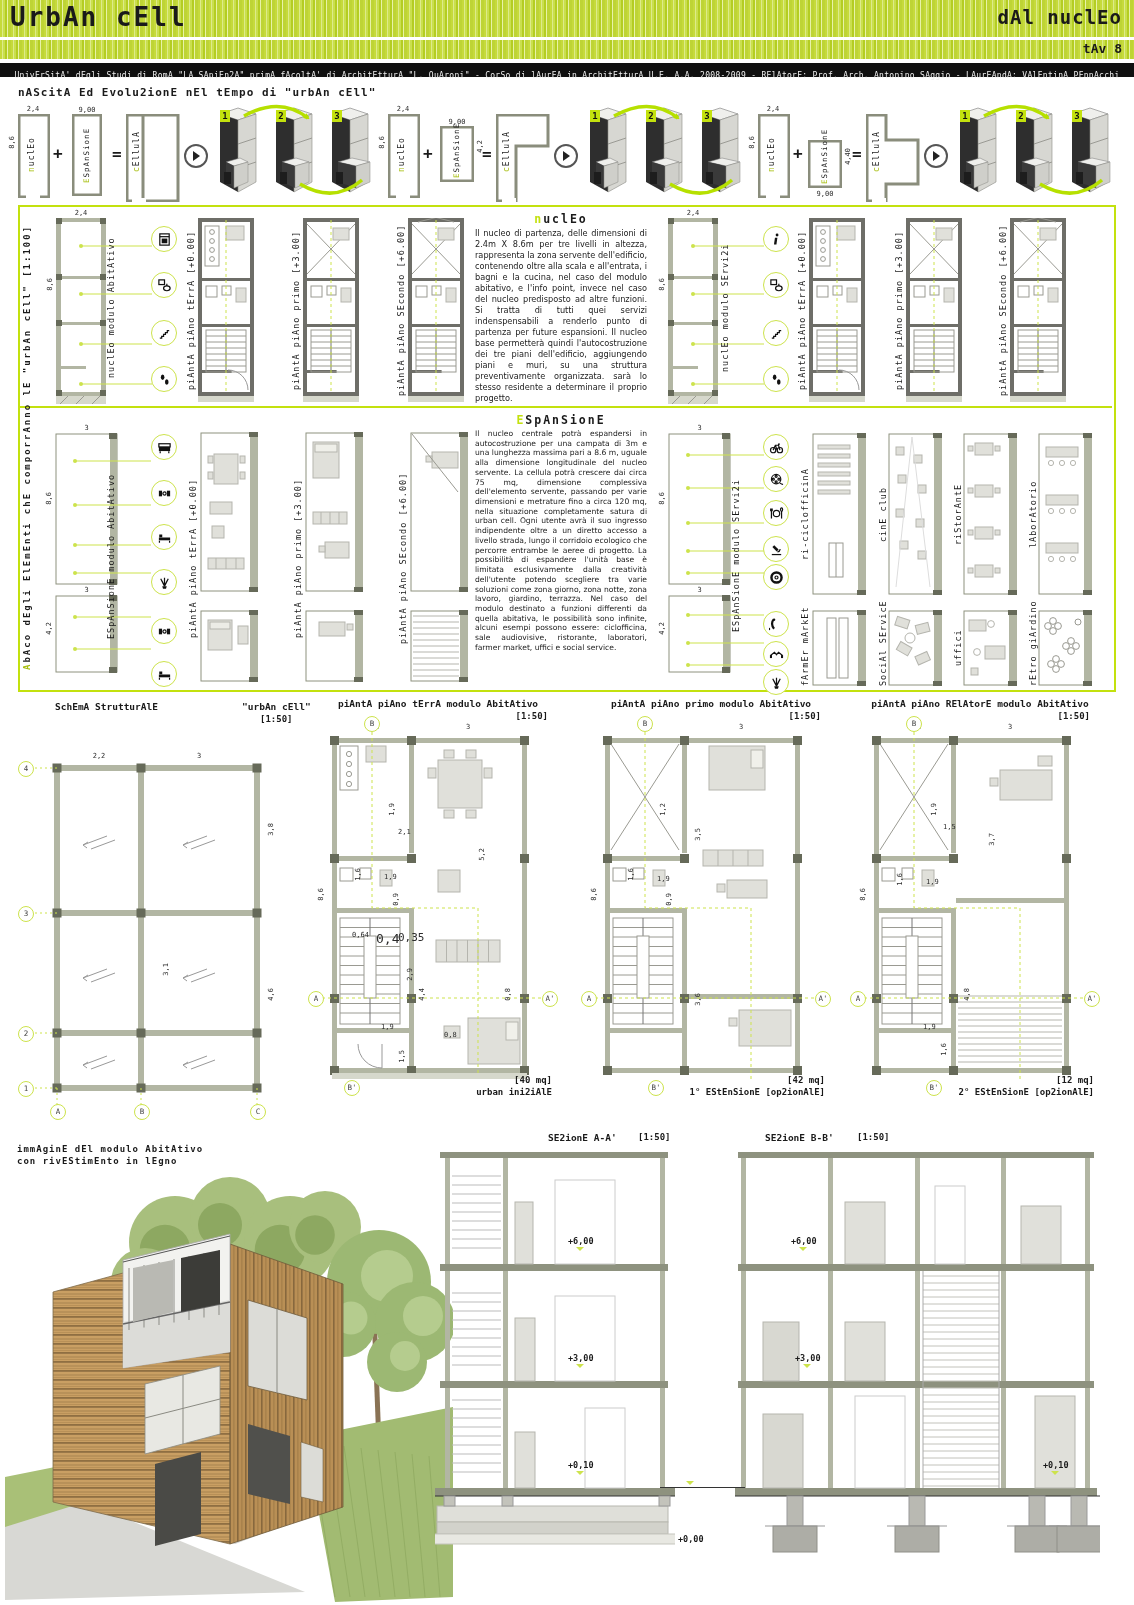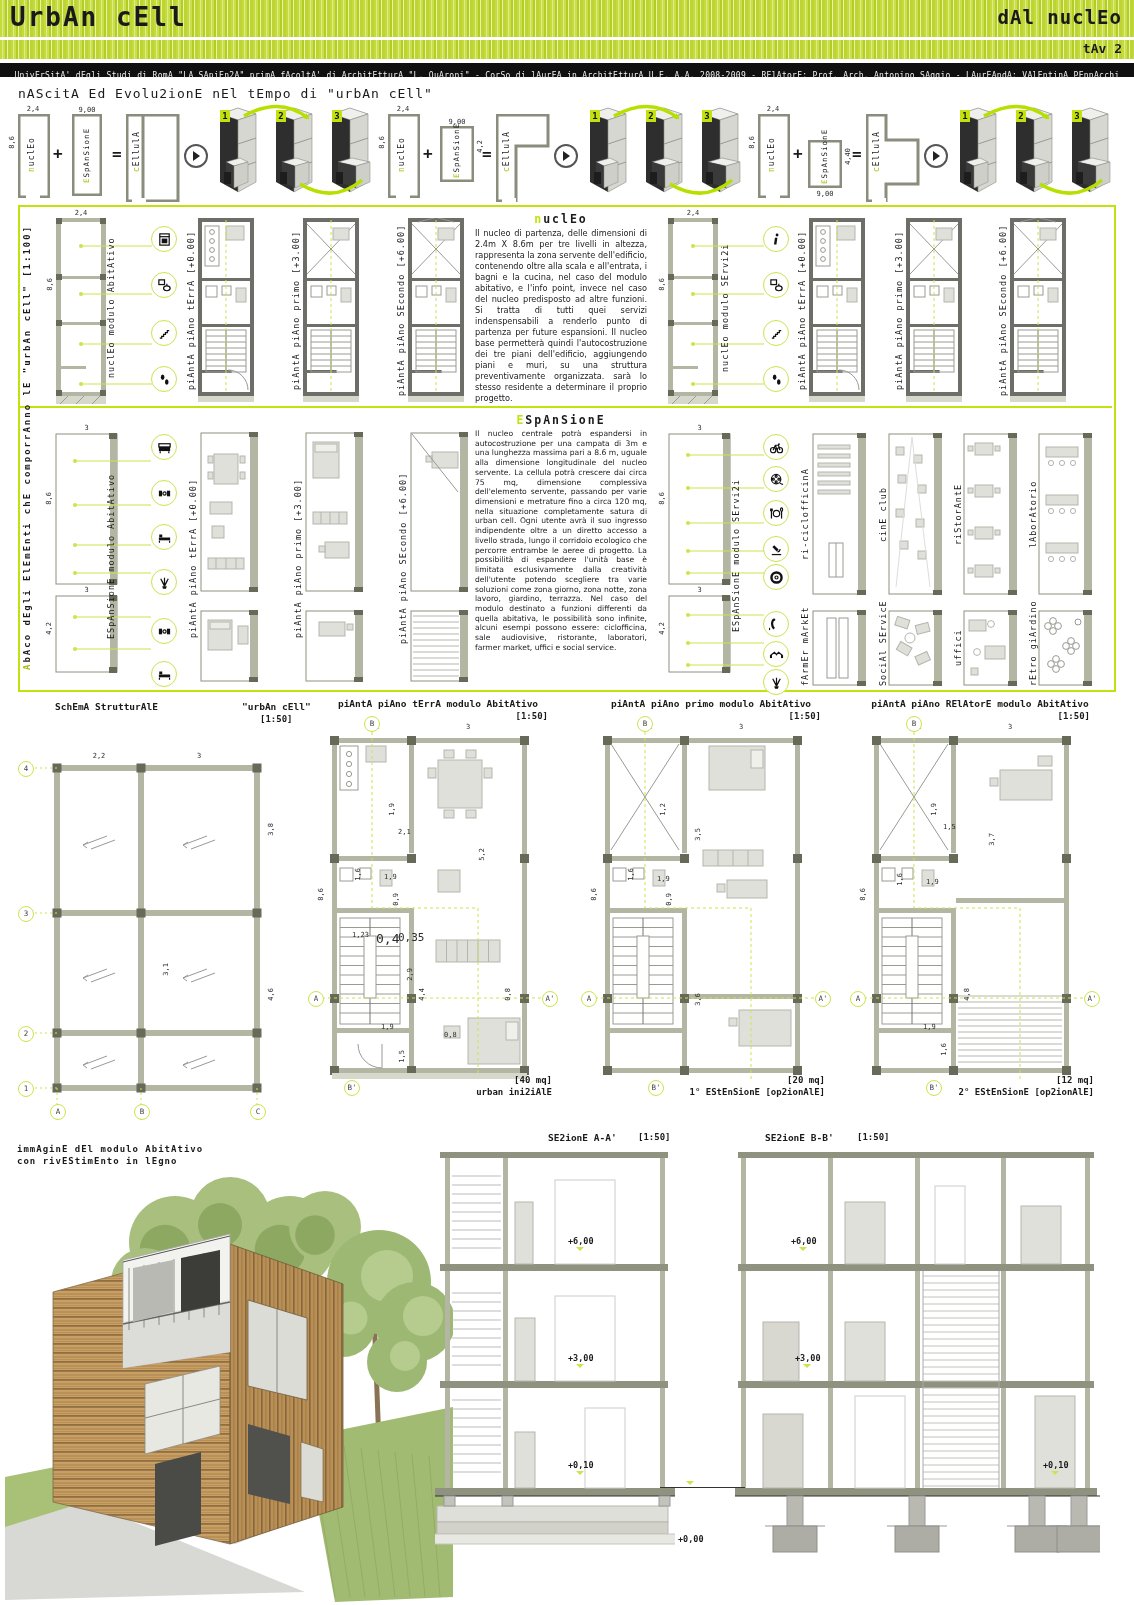--- a/index.html
+++ b/index.html
@@ -41,27 +41,27 @@
 </head>
 <body>
 
 <div id="page">
 
   <div class="a stripes" style="left:0;top:0;width:1134px;height:37px">
     <div class="a" style="left:10px;top:2px;font-size:26px;font-weight:bold;letter-spacing:2px">UrbAn cEll</div>
     <div class="a" style="right:12px;top:6px;font-size:19px;font-weight:bold;letter-spacing:1px">dAl nuclEo</div>
   </div>
   <div class="a stripes" style="left:0;top:40px;width:1134px;height:19px">
-    <div class="a" style="right:12px;top:1px;font-size:13px;font-weight:bold">tAv 2</div>
+    <div class="a" style="right:12px;top:1px;font-size:13px;font-weight:bold">tAv 8</div>
   </div>
   <div class="a" style="left:0;top:63px;width:1134px;height:14px;background:#101010;color:#f0f0f0;text-align:center">
     <span style="font-size:8px;line-height:14px;letter-spacing:0.3px">UnivErSitA' dEgli Studi di RomA "LA SApiEn2A" primA fAcoltA' di ArchitEtturA "L. QuAroni" - CorSo di lAurEA in ArchitEtturA U.E. A.A. 2008-2009 - RElAtorE: Prof. Arch. Antonino SAggio - LAurEAndA: VAlEntinA PEnnAcchi</span>
   </div>
 
-  <div class="a" style="left:18px;top:86px;font-size:13px;font-weight:normal;letter-spacing:1px">nAScitA Ed Evolu2ionE nEl tEmpo di "urbAn cEll"</div>
+  <div class="a" style="left:18px;top:86px;font-size:11px;font-weight:bold;letter-spacing:1px">nAScitA Ed Evolu2ionE nEl tEmpo di "urbAn cEll"</div>
   <div id="evo" class="a" style="left:0;top:100px;width:1134px;height:102px">
       <div class="a" style="left: 6px; top: 0px; width: 368px; height: 102px;">
         <div class="a" style="left: 12px; top: 14px;">
           <svg width="32" height="84" viewBox="0 0 32 84">
             <rect x="1" y="1" width="30" height="82" fill="none" stroke="#8a8d7c" stroke-width="1"></rect>
             <rect x="1" y="1" width="30" height="82" fill="none" stroke="#8a8d7c" stroke-width="1"></rect>
             <rect x="1" y="1" width="30" height="82" fill="none" stroke="#8a8d7c" stroke-width="3"></rect>
             <rect x="8" y="80" width="14" height="4" fill="#fff"></rect>
           </svg>
         </div>
@@ -443,21 +443,21 @@
     <span class="caption" style="right:6px;top:389px">urban ini2iAlE</span>
   <div class="dim dimc" style="left: 40px; top: 25px; width: 30px;">2,2</div>
       <div class="dim dimc" style="left: 135px; top: 25px; width: 30px;">3</div>
       <div class="dimv" style="left: -1px; top: 190px;">8,6</div>
       <div class="dimv" style="left: 70px; top: 105px; writing-mode: vertical-rl; transform: rotate(180deg); font-size: 7px; position: absolute;">1,9</div>
       <div class="dim dim" style="left: 80px; top: 130px; font-size: 7px; position: absolute;">2,1</div>
       <div class="dimv" style="left: 160px; top: 150px; writing-mode: vertical-rl; transform: rotate(180deg); font-size: 7px; position: absolute;">5,2</div>
       <div class="dimv" style="left: 36px; top: 170px; writing-mode: vertical-rl; transform: rotate(180deg); font-size: 7px; position: absolute;">1,6</div>
       <div class="dim dim" style="left: 66px; top: 175px; font-size: 7px; position: absolute;">1,9</div>
       <div class="dimv" style="left: 74px; top: 195px; writing-mode: vertical-rl; transform: rotate(180deg); font-size: 7px; position: absolute;">0,9</div>
-      <div class="dim dim" style="left: 34px; top: 233px; font-size: 7px; position: absolute;">1,23</div>
+      <div class="dim dim" style="left: 34px; top: 233px; font-size: 7px; position: absolute;">0,64</div>
       <div class="dim dim" style="left: 58px; top: 233px; font-size: 13px; position: absolute;">0,4</div>
       <div class="dim dim" style="left: 80px; top: 233px; font-size: 11px; position: absolute;">0,35</div>
       <div class="dimv" style="left: 88px; top: 270px; writing-mode: vertical-rl; transform: rotate(180deg); font-size: 7px; position: absolute;">2,9</div>
       <div class="dimv" style="left: 100px; top: 290px; writing-mode: vertical-rl; transform: rotate(180deg); font-size: 7px; position: absolute;">4,4</div>
       <div class="dim dim" style="left: 63px; top: 325px; font-size: 7px; position: absolute;">1,9</div>
       <div class="dim dim" style="left: 126px; top: 333px; font-size: 7px; position: absolute;">0,8</div>
       <div class="dimv" style="left: 186px; top: 290px; writing-mode: vertical-rl; transform: rotate(180deg); font-size: 7px; position: absolute;">0,8</div>
       <div class="dimv" style="left: 80px; top: 352px; writing-mode: vertical-rl; transform: rotate(180deg); font-size: 7px; position: absolute;">1,5</div>
       <div class="axis" style="left: 46px; top: 18px;">B</div>
       <div class="axis" style="left: 26px; top: 382px;">B'</div>
@@ -517,21 +517,21 @@
           <line x1="142" y1="120" x2="142" y2="136" stroke="#b5b5ae" stroke-width="1"></line>
           <line x1="157" y1="120" x2="157" y2="136" stroke="#b5b5ae" stroke-width="1"></line>
           <rect x="136" y="150" width="40" height="18" fill="#e0e0da" stroke="#b5b5ae" stroke-width="1"></rect>
           <rect x="126" y="154" width="8" height="8" fill="#e0e0da" stroke="#b5b5ae" stroke-width="1"></rect>
           <rect x="148" y="280" width="52" height="36" fill="#e0e0da" stroke="#b5b5ae" stroke-width="1"></rect>
           <rect x="138" y="288" width="8" height="8" fill="#e0e0da" stroke="#b5b5ae" stroke-width="1"></rect>
           <path d="M54,2 V178 H160 V350" stroke="#cde34c" stroke-width="1" fill="none" stroke-dasharray="3,3"></path>
           <line x1="4" y1="268" x2="228" y2="268" stroke="#cde34c" stroke-width="1" stroke-dasharray="3,3"></line>
         </svg>
       </div>
-    <span class="caption" style="right:6px;top:377px">[20 mq]</span>
+    <span class="caption" style="right:6px;top:377px">[42 mq]</span>
     <span class="caption" style="right:6px;top:389px">1° EStEnSionE [op2ionAlE]</span>
   <div class="dim dimc" style="left: 40px; top: 25px; width: 30px;">2,2</div>
       <div class="dim dimc" style="left: 135px; top: 25px; width: 30px;">3</div>
       <div class="dimv" style="left: -1px; top: 190px;">8,6</div>
       <div class="dimv" style="left: 68px; top: 105px; writing-mode: vertical-rl; transform: rotate(180deg); font-size: 7px; position: absolute;">1,2</div>
       <div class="dimv" style="left: 103px; top: 130px; writing-mode: vertical-rl; transform: rotate(180deg); font-size: 7px; position: absolute;">3,5</div>
       <div class="dimv" style="left: 36px; top: 170px; writing-mode: vertical-rl; transform: rotate(180deg); font-size: 7px; position: absolute;">1,6</div>
       <div class="dim dim" style="left: 66px; top: 177px; font-size: 7px; position: absolute;">1,9</div>
       <div class="dimv" style="left: 74px; top: 195px; writing-mode: vertical-rl; transform: rotate(180deg); font-size: 7px; position: absolute;">0,9</div>
       <div class="dimv" style="left: 103px; top: 295px; writing-mode: vertical-rl; transform: rotate(180deg); font-size: 7px; position: absolute;">3,6</div>

